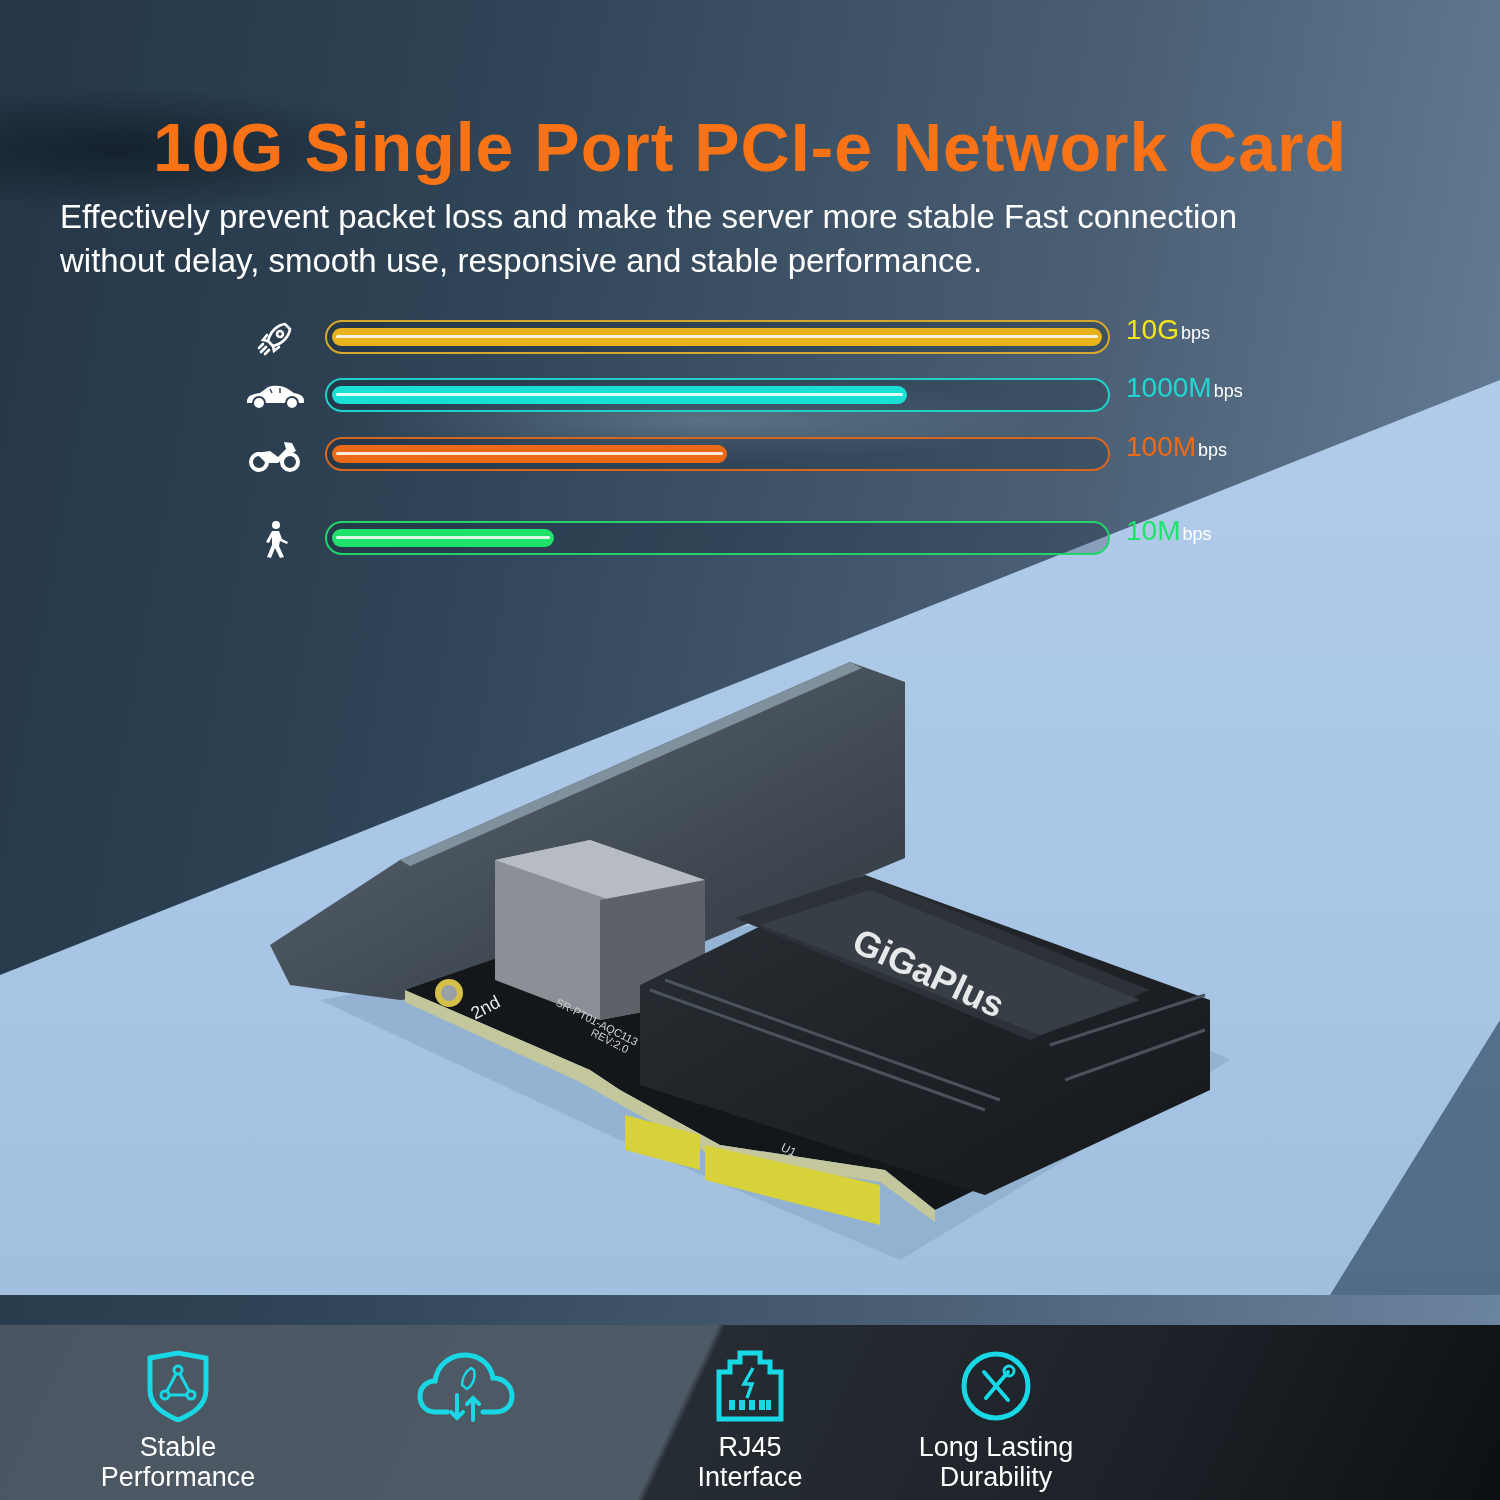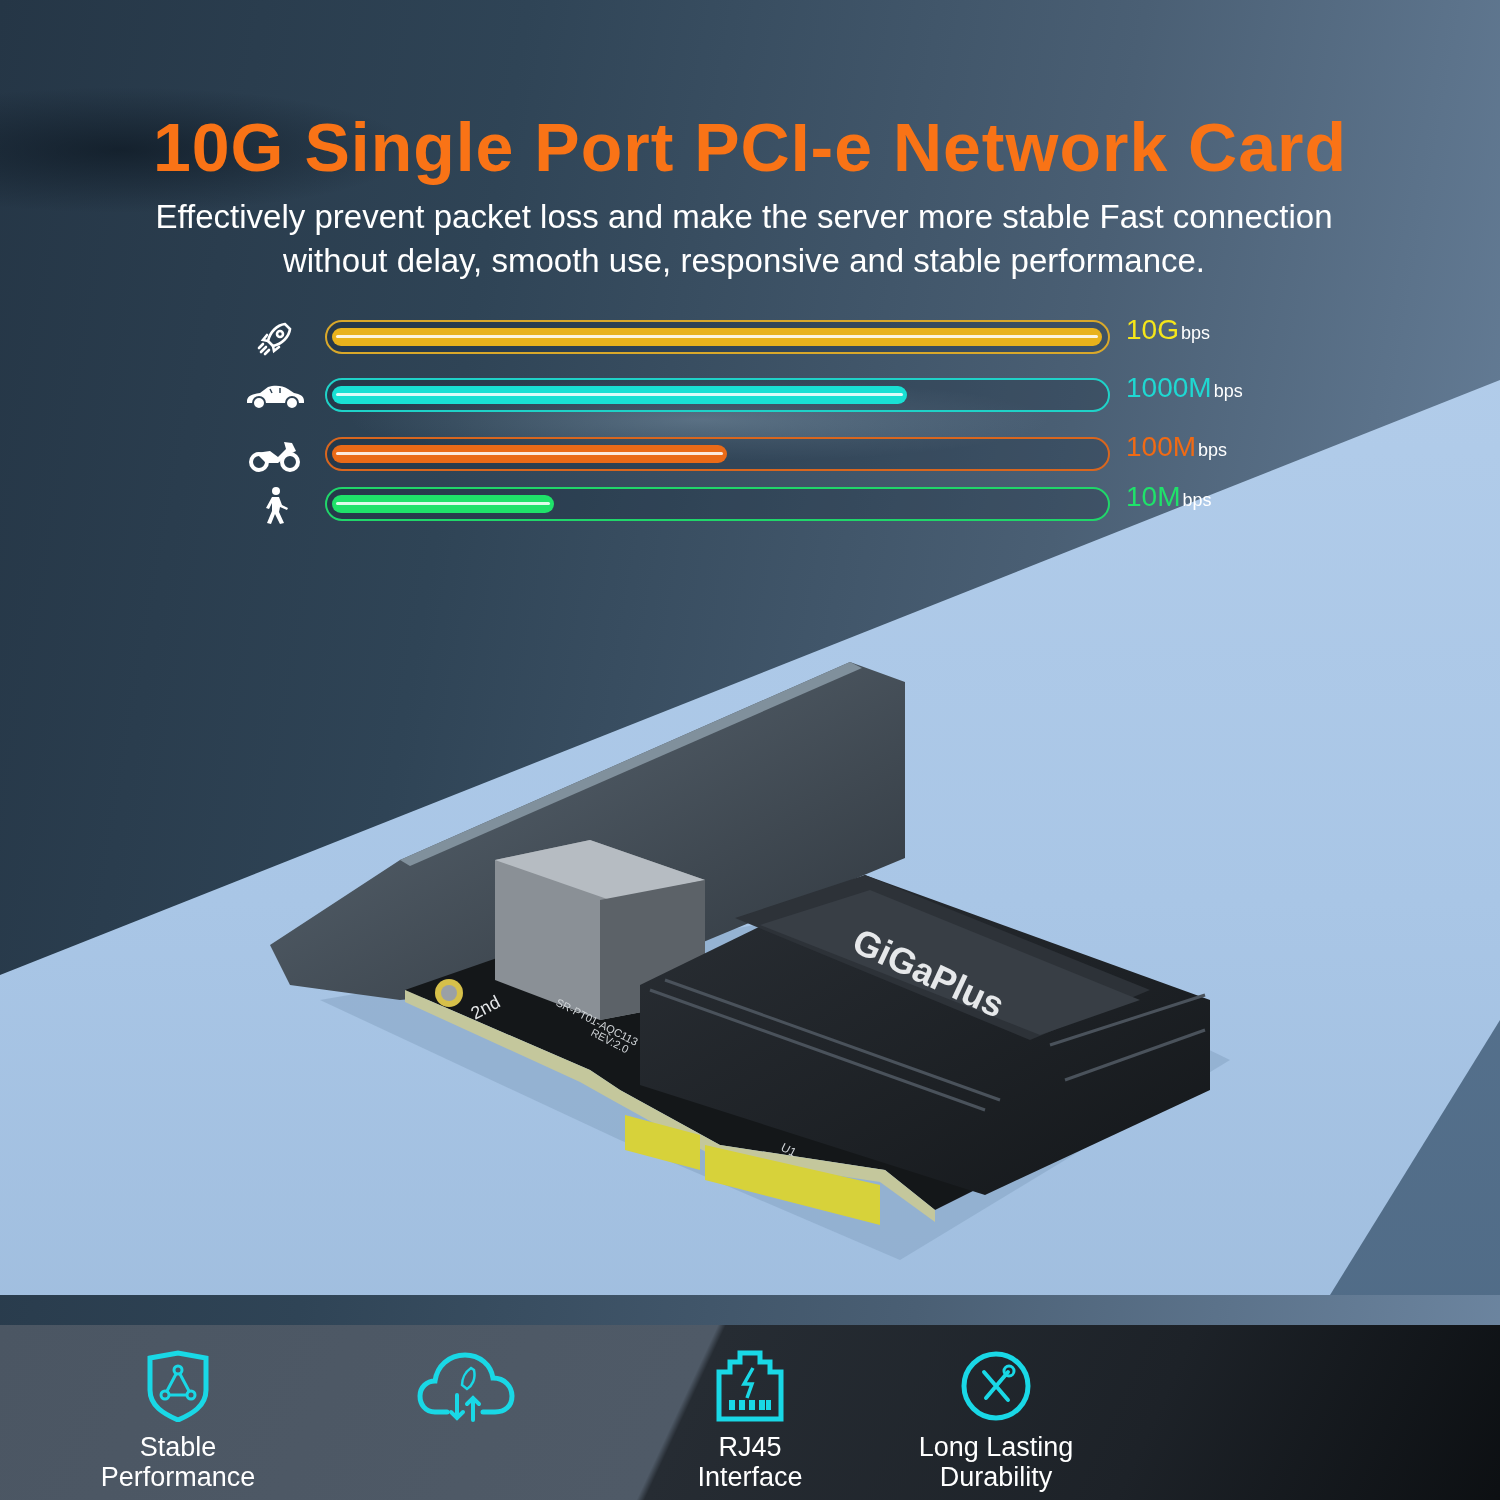--- a/index.html
+++ b/index.html
@@ -24,22 +24,22 @@
     position: absolute; inset: 0;
     background: linear-gradient(180deg, #5e7b99, #4f6a85);
     clip-path: polygon(1500px 1020px, 1500px 1295px, 1330px 1295px);
   }
   .title {
     position: absolute; left: 0; right: 0; top: 108px;
     text-align: center; color: #f97316; font-weight: bold; font-size: 68px;
     letter-spacing: 1px;
   }
   .subtitle {
-    position: absolute; left: 48px; right: 60px; top: 195px;
-    text-align: center; color: #fff; font-size: 33px; line-height: 44px;
+    position: absolute; left: 60px; right: 60px; top: 195px;
+    text-align: left; color: #fff; font-size: 33px; line-height: 44px;
   }
   .speed-row { position: absolute; left: 240px; height: 38px; width: 1060px; }
   .speed-icon { position: absolute; left: 0; top: 0; width: 70px; height: 38px; display:flex; align-items:center; justify-content:center; }
   .track {
     position: absolute; left: 85px; top: 0; width: 785px; height: 34px;
     border: 2px solid; border-radius: 20px; box-sizing: border-box;
     background: rgba(20,35,50,0.25);
   }
   .fill {
     position: absolute; left: 5px; top: 6px; height: 18px; border-radius: 10px;
@@ -122,21 +122,21 @@
     </svg>
   </div>
   <div class="track" style="border-color:#d9661e;">
     <div class="fill" style="width:395px;background:#ea6a17;"></div>
   </div>
   <div class="speed-label" style="color:#f06a14;text-align:center;">
     <span>100M</span><span class="unit">bps</span>
   </div>
 </div>
 
-<div class="speed-row" style="top:487px;">
+<div class="speed-row" style="top:521px;">
   <div class="speed-icon">
     <svg width="30" height="38" viewBox="0 0 30 38">
       <circle cx="16" cy="4" r="4" fill="#fff"></circle>
       <path d="M12 10 L19 10 L22 18 L28 21 L27 23 L20 20 L19 25 L24 36 L20 37 L15 27 L11 37 L7 36 L12 24 L12 16 L9 22 L6 21 Z" fill="#fff"></path>
     </svg>
   </div>
   <div class="track" style="border-color:#20d66a;">
     <div class="fill" style="width:222px;background:#1fe26a;"></div>
   </div>
   <div class="speed-label" style="color:#1fe26a;">

